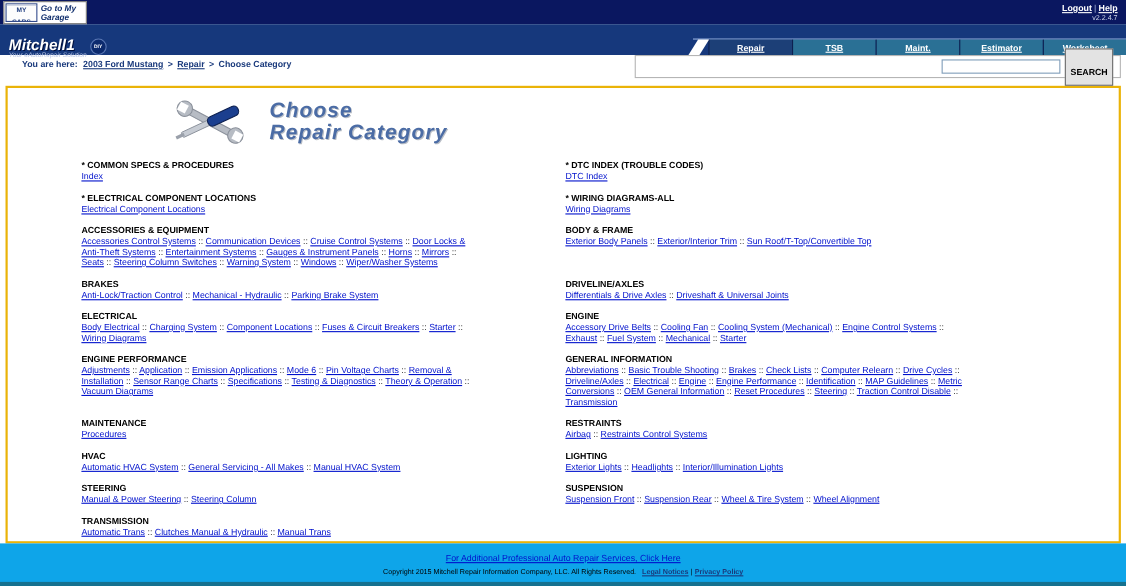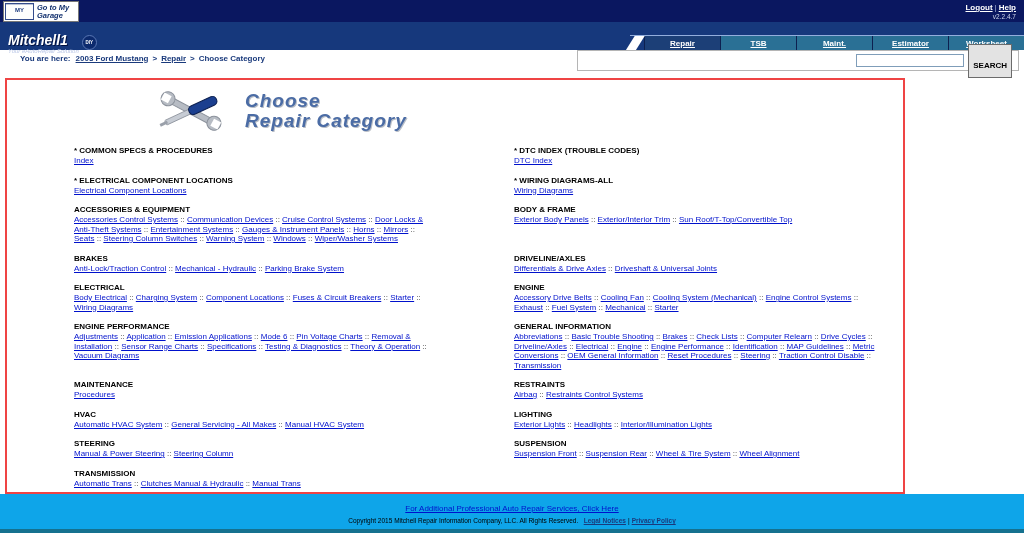--- a/index.html
+++ b/index.html
@@ -51,22 +51,22 @@
 
   
   .search-panel { position:absolute; top:50px; right:5px; width:442px; height:21px;
                   background:#fff; border:1px solid #b5b5b5; z-index:4;
                   display:flex; align-items:center; justify-content:flex-end; padding-right:6px; }
   .search-input { width:108px; height:13px; border:1px solid #7f9db9; font-size:8px; padding:0 2px; }
   .search-btn { height:16px; margin-left:4px; font-size:8px; font-weight:bold;
                 background:#e3e3e3; border:1px solid #6b6b6b; padding:16px 4px; cursor:pointer; }
 
   
-  .mainbox { position:absolute; left:5px; top:78px; width:900px; height:416px;
-             background:#fff; border:2px solid #ef4444; overflow:hidden; }
+  .mainbox { position:absolute; left:5px; top:78px; width:1014px; height:416px;
+             background:#fff; border:2px solid #eab308; overflow:hidden; }
   .page-head { display:flex; align-items:center; margin:8px 0 12px 148px; }
   .head-icon { width:72px; height:46px; margin-right:18px; }
   .page-title { font-size:19px; line-height:20px; font-weight:bold; font-style:italic;
                 color:#4b6ca5; text-shadow:1px 1px 0 #b9bec6; letter-spacing:1px; }
 
   .cats { padding-left:67px; }
   .cat-row { display:flex; margin-bottom:10px; }
   .cat-cell-left  { width:362px; margin-right:78px; }
   .cat-cell-right { width:372px; }
   .cat-heading { font-size:8px; font-weight:bold; color:#000; line-height:10px; }

